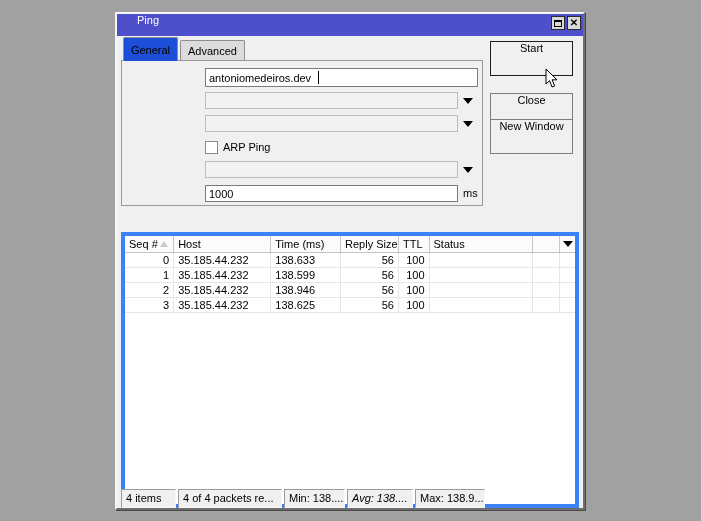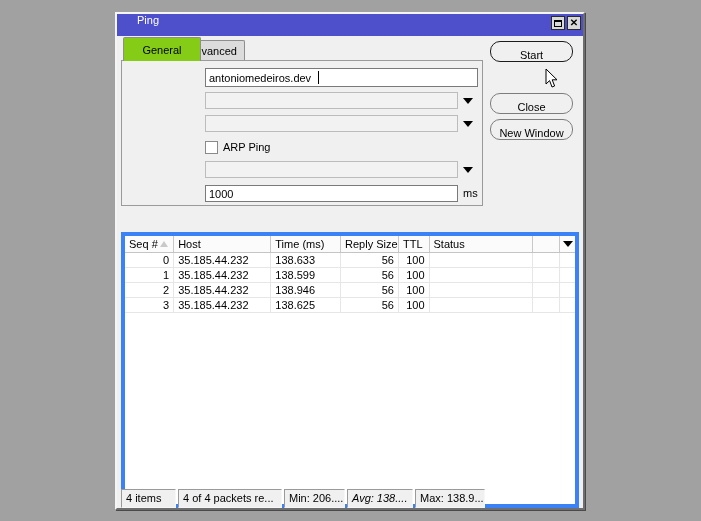--- a/index.html
+++ b/index.html
@@ -32,21 +32,21 @@
   .tb-close { right:2px; }
   .max-glyph { width:8px; height:7px; border:1px solid #000; border-top:2px solid #000; background:transparent; }
   .close-glyph { font-size:10px; font-weight:bold; color:#000; line-height:1; }
 
   
   .tab {
     position:absolute; border:1px solid #8e8e8e; border-bottom:none;
     display:flex; align-items:center; justify-content:center;
     border-radius:2px 2px 0 0;
   }
-  .tab-active { left:6px; top:23px; width:78px; height:24px; background:#84cc16; z-index:3; }
+  .tab-active { left:6px; top:23px; width:55px; height:24px; background:#1d4ed8; z-index:3; }
   .tab-inactive { left:63px; top:26px; width:65px; height:21px; background:#dcdcdc; z-index:1; }
 
   .panel {
     position:absolute; left:4px; top:46px; width:362px; height:146px;
     border:1px solid #9a9a9a; background:#f0f0f0; z-index:2;
   }
 
   .flabel {
     position:absolute; left:0; width:84px; text-align:right; height:17px;
     line-height:17px;
@@ -65,23 +65,23 @@
   }
   .checkbox {
     position:absolute; left:88px; width:13px; height:13px; background:#fff;
     border:1px solid #8a8a8a;
   }
   .cb-label { position:absolute; left:106px; height:13px; line-height:13px;text-align:right; }
   .unit { position:absolute; left:346px; height:17px; line-height:17px; }
 
   
   .btn {
-    position:absolute; left:373px; width:83px; height:21px;
-    background:#f0f0f0; border:1px solid #7d7d7d; border-radius:10px;
-    display:flex; align-items:flex-end; justify-content:center;
+    position:absolute; left:373px; width:83px; height:35px;
+    background:#f0f0f0; border:1px solid #7d7d7d; border-radius:0;
+    display:flex; align-items:flex-start; justify-content:center;
   }
   .btn-default { border:1px solid #1c1c1c; }
   .btn-disabled { color:#9b9b9b; border-color:#b5b5b5; }
 
   
   .table {
     position:absolute; left:4px; top:218px; width:458px; height:276px;
     background:#fff; border:4px solid #3b82f6; overflow:hidden;
   }
   .thead { display:flex; height:17px; background:#fbfbfb; border-bottom:1px solid #c4c4c4; }
@@ -237,18 +237,18 @@
           <div class="tcell c-status"></div>
           <div class="tcell c-fill"></div>
           <div class="tcell c-last"></div>
         </div>
       </div>
   </div>
 
   <div class="statusbar">
     <div class="sb-cell sb-1">4 items</div>
     <div class="sb-cell sb-2">4 of 4 packets re...</div>
-    <div class="sb-cell sb-4">Min: 206....</div>
+    <div class="sb-cell sb-4">Min: 138....</div>
     <div class="sb-cell sb-5">Avg: 138....</div>
     <div class="sb-cell sb-6">Max: 138.9...</div>
   </div>
 
 </div>
 
 </body></html>

